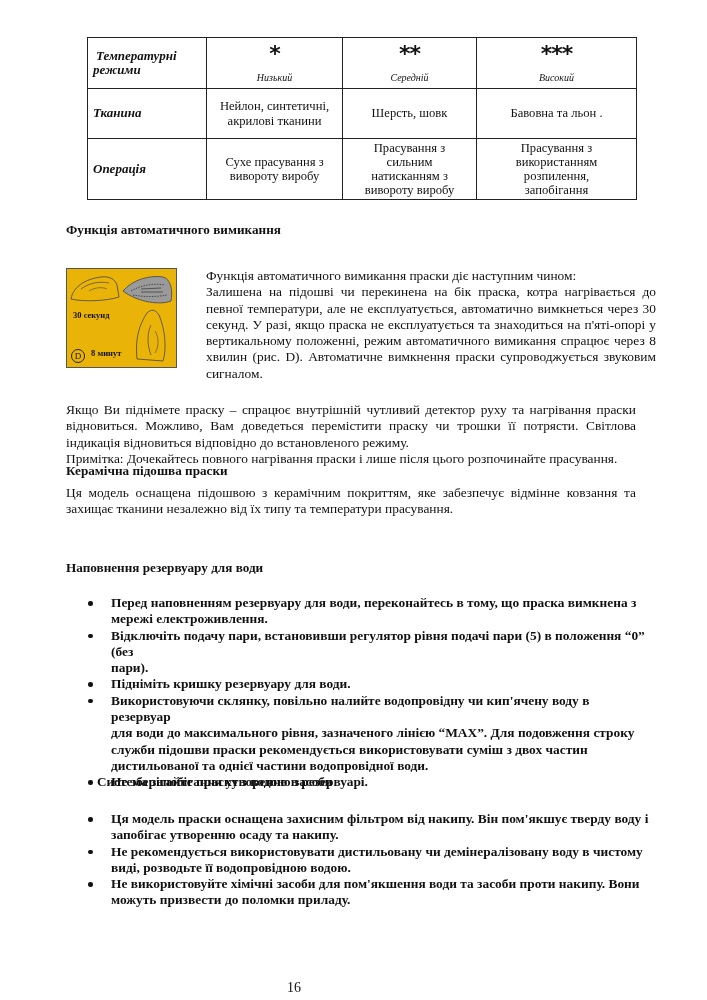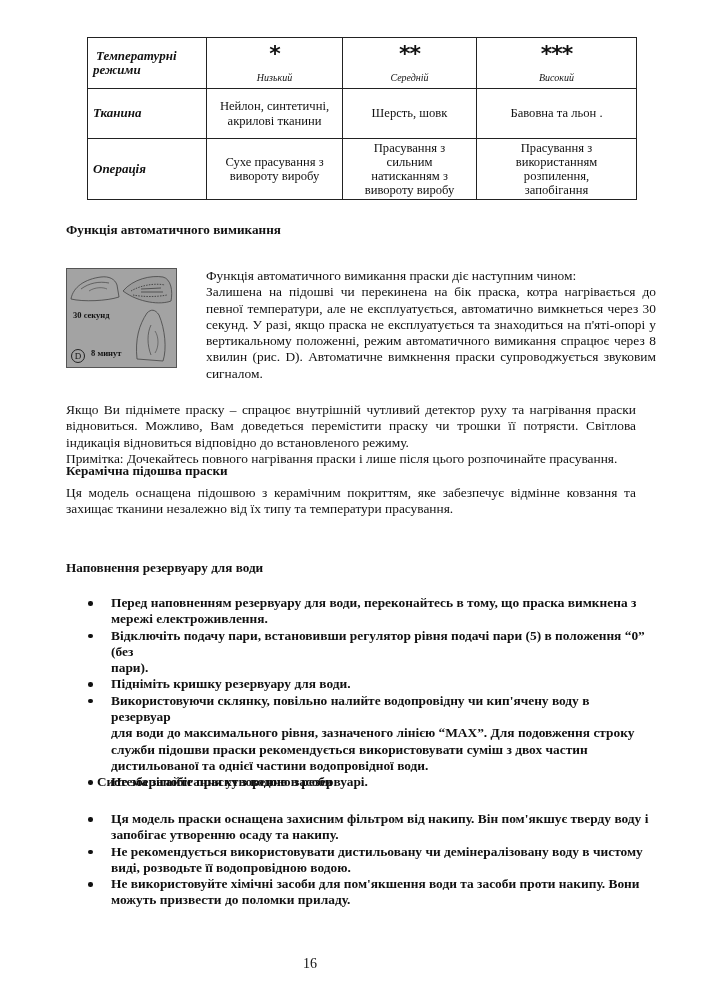--- a/index.html
+++ b/index.html
@@ -27,35 +27,35 @@
   .stars { font-family: "DejaVu Sans", sans-serif; font-weight: bold; font-size: 22px; line-height: 22px; display:block; letter-spacing: -1px; margin-top: 2px;}
   .lvl { font-style: italic; font-size: 10px; display:block; margin-top: 6px; }
 
   
   .h { font-weight: bold; font-size: 13.2px; }
   .just-last { text-align: justify; text-align-last: justify; }
 
   
   .fig {
     position: absolute; left: 66px; top: 268px; width: 109px; height: 98px;
-    border: 1px solid #555555; background: #a3a3a3;
+    border: 1px solid #555555; background: #eab308;
   }
   .fig-label { position: absolute; font-weight: bold; font-size: 8.5px; font-family: "Liberation Serif", serif; }
   .fig-circle {
     position: absolute; left: 4px; bottom: 4px; width: 12px; height: 12px; border: 1px solid #222;
     border-radius: 50%; font-size: 9px; line-height: 12px; text-align: center; font-family: "Liberation Serif", serif;
   }
 
   ul.bul { list-style: none; margin: 13px; padding: 0; position: absolute; font-weight: bold; }
   ul.bul li { position: relative; padding-left: 32px; }
   ul.bul li::before {
     content: ""; position: absolute; left: 9px; top: 6px; width: 4.5px; height: 4.5px;
     background: #111; border-radius: 50%;
   }
-  .pagenum { position: absolute; left: 0; width: 588px; top: 956px; text-align: center; font-size: 14px; padding-left: 16px; }
+  .pagenum { position: absolute; left: 0; width: 588px; top: 980px; text-align: center; font-size: 14px; }
 </style>
 </head>
 <body>
 
 <table class="modes">
   <colgroup>
     <col style="width:119px">
       <col style="width:136px">
       <col style="width:134px">
       <col style="width:160px">

